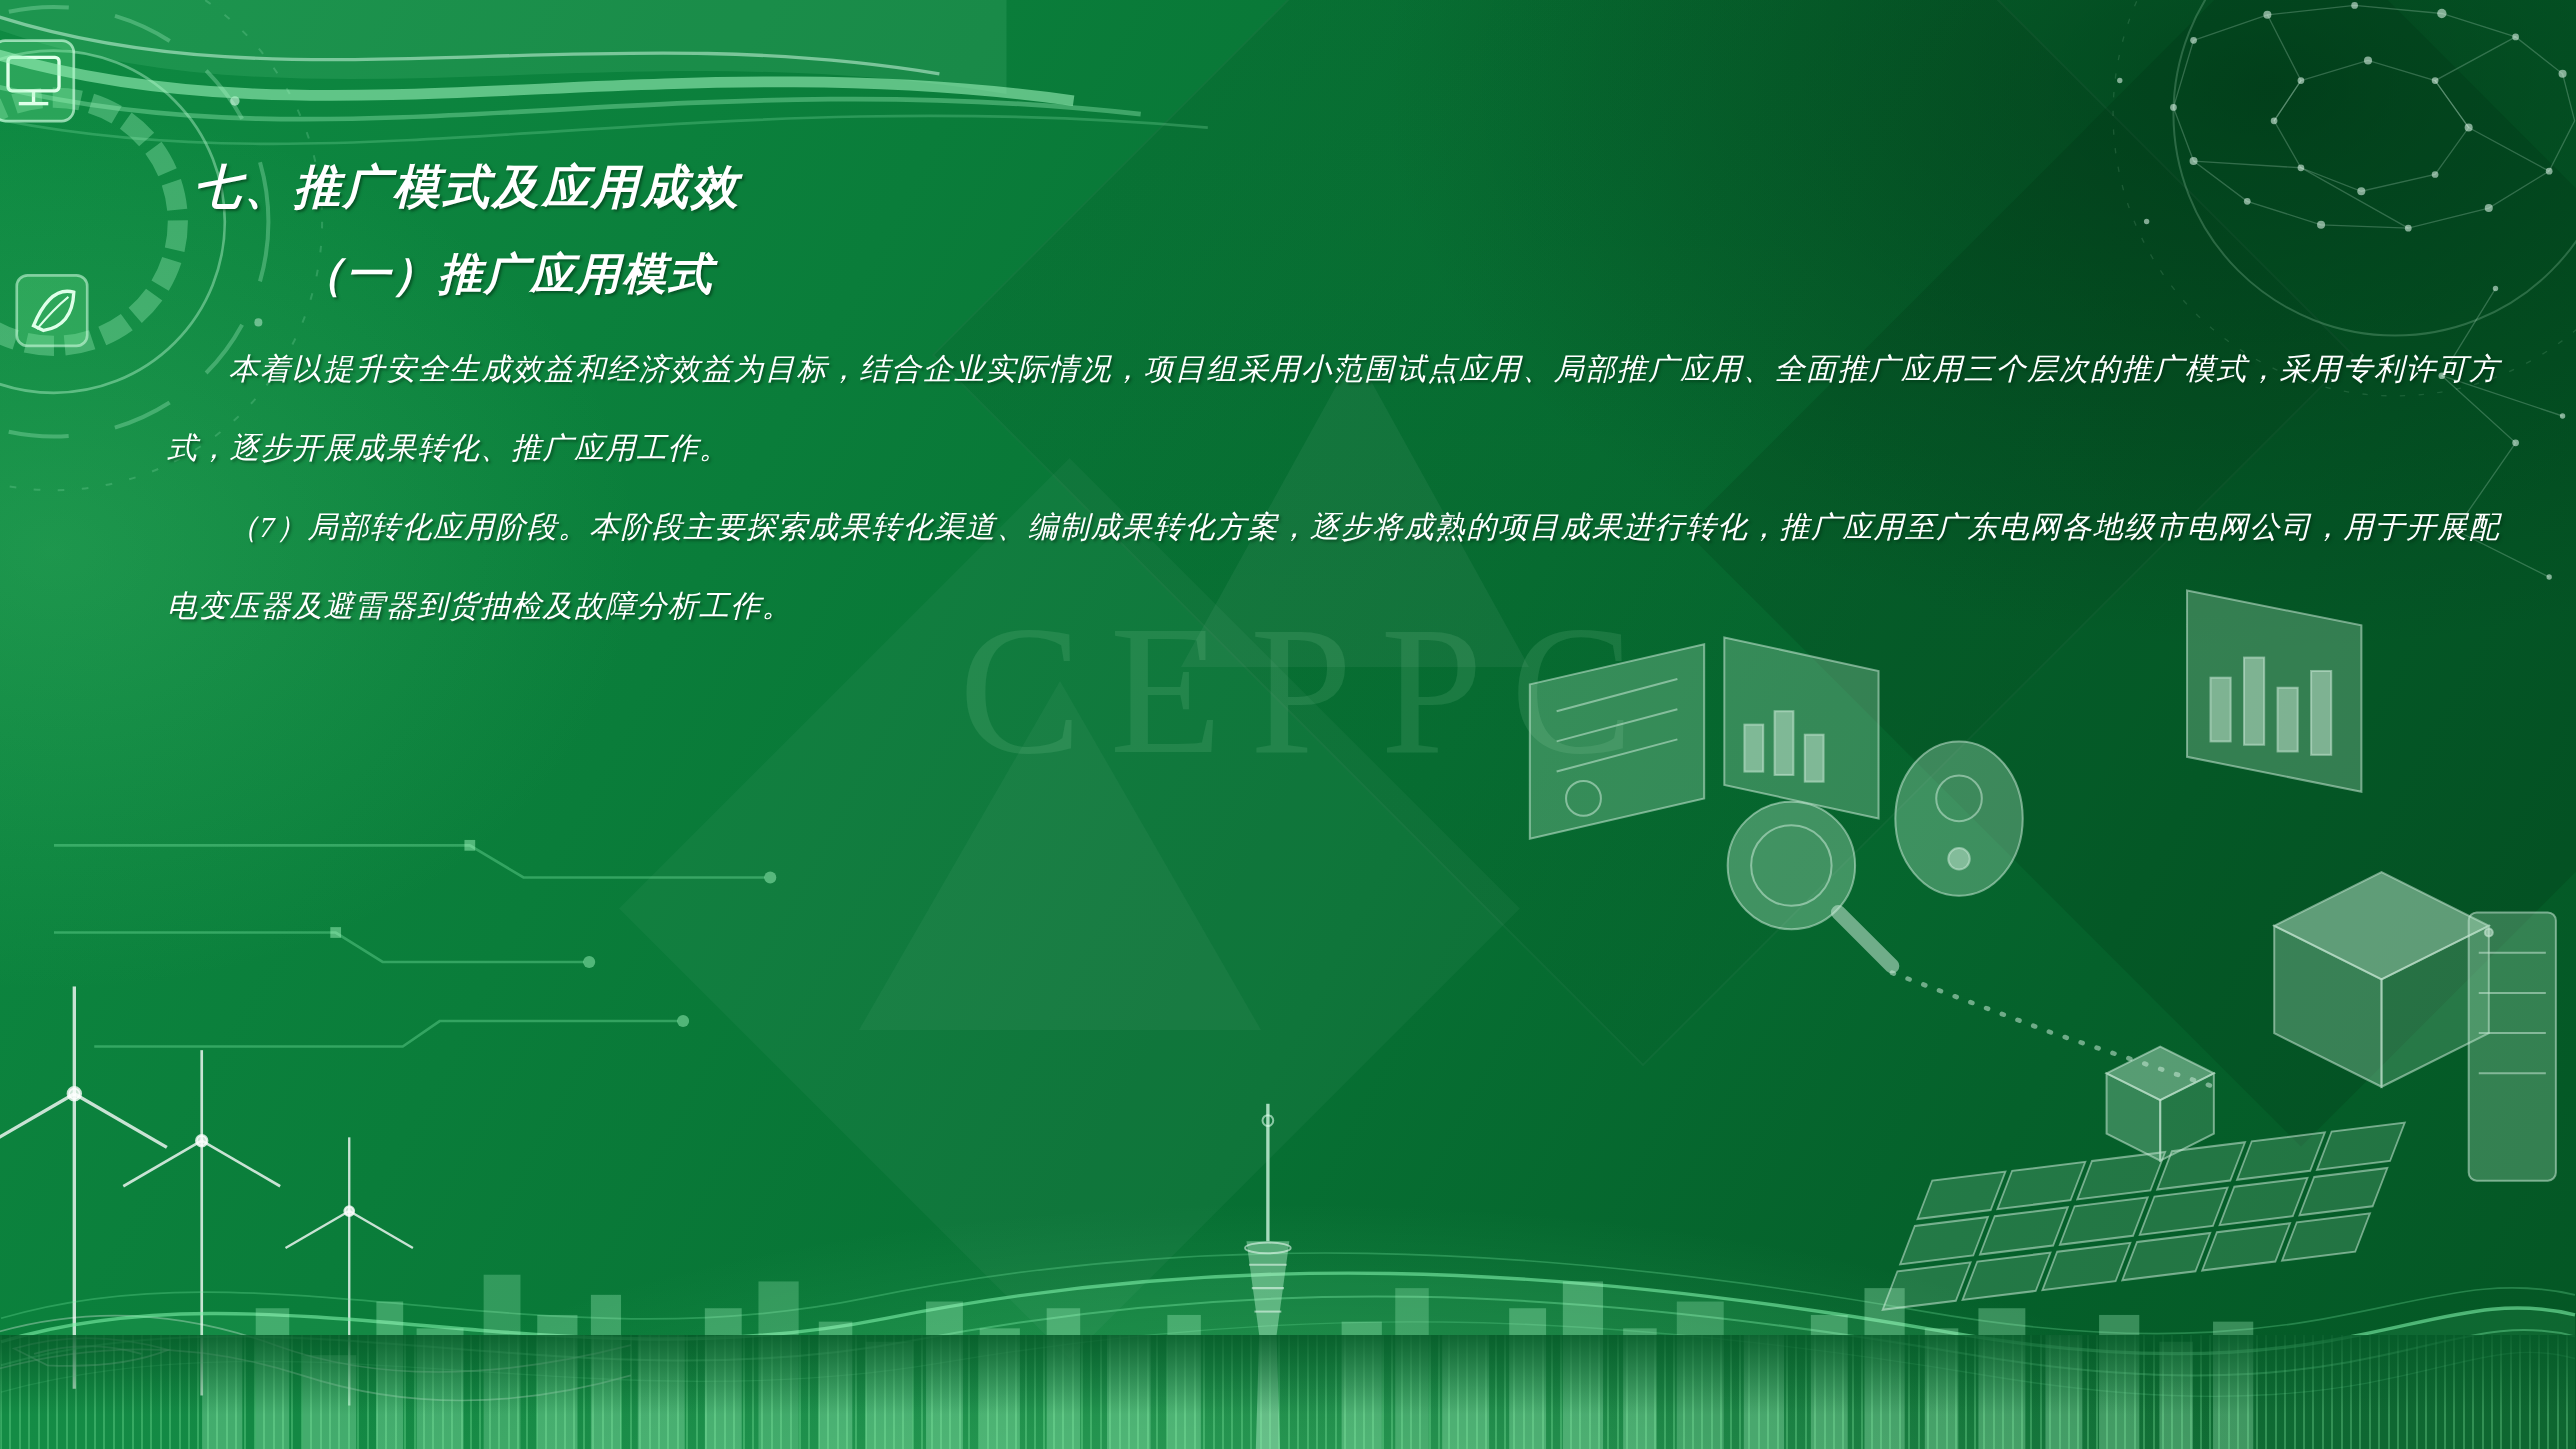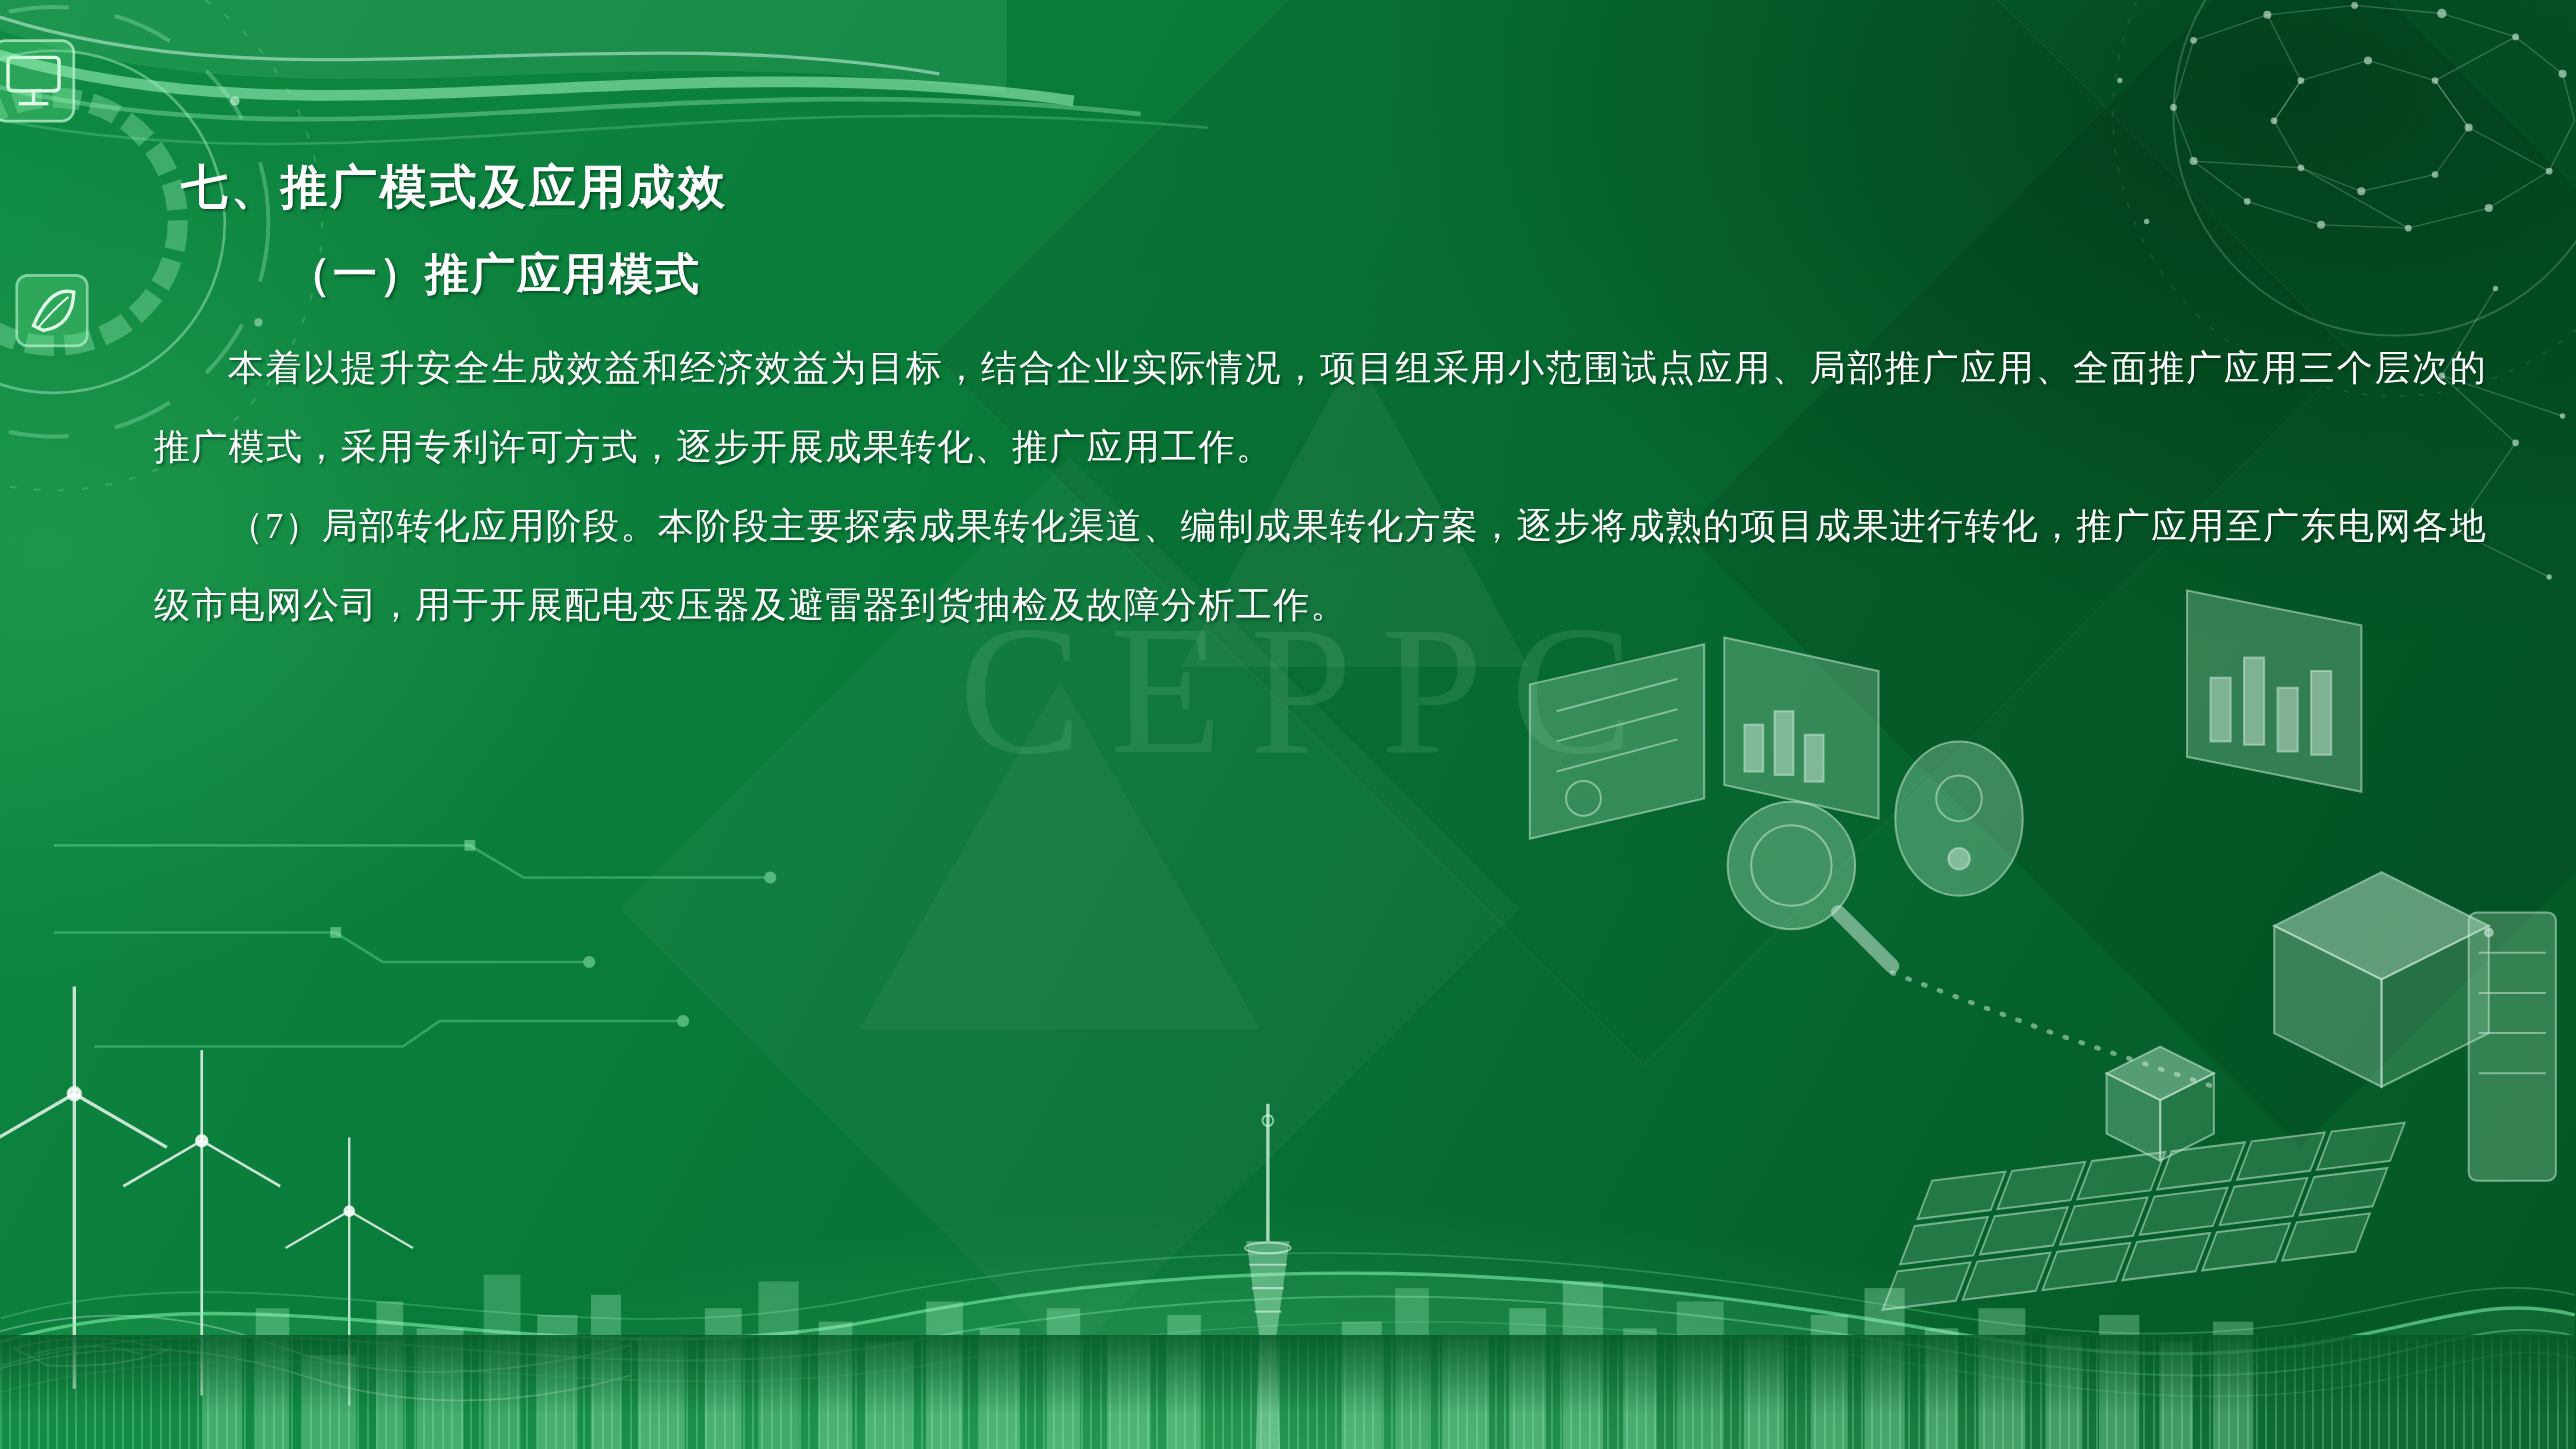--- a/index.html
+++ b/index.html
@@ -35,27 +35,27 @@
     position:absolute;left:0;bottom:0;width:2576px;height:114px;
     background:linear-gradient(180deg,rgba(5,90,40,0.85) 0%,rgba(5,90,40,0) 70%);
   }
   
   .watermark{
     position:absolute;left:959px;top:584px;
     font:400 184px "Liberation Serif","DejaVu Serif",serif;
     letter-spacing:28px;color:rgba(205,255,220,0.10);
   }
   
-  .content{position:absolute;left:154px;top:160px;width:2333px;color:#ffffff;
-           text-shadow:2px 2px 2.7px rgba(0,45,18,0.55);}
+  .content{position:absolute;left:167px;top:160px;width:2333px;color:#ffffff;
+           text-shadow:2px 2px 2.7px rgba(0,45,18,0.55);font-style:italic;}
   .title{margin:0 0 0 27px;font-size:47px;line-height:55px;font-weight:bold;letter-spacing:2.7px;}
   .subtitle{margin:34px 0 0 133px;font-size:44px;line-height:52px;font-weight:bold;letter-spacing:2px;}
   .paras{margin-top:28px;}
   .paras p{
-    margin:0;font-size:36px;line-height:79px;letter-spacing:1.3px;
+    margin:0;font-size:30px;line-height:79px;letter-spacing:1.3px;
     text-indent:2.05em;text-align:justify;text-justify:inter-ideograph;
   }
 </style>
 </head>
 <body>
 
 <div class="slide">
 
   <div class="diamond" id="dm1"></div>
   <div class="diamond" id="dm2"></div>

